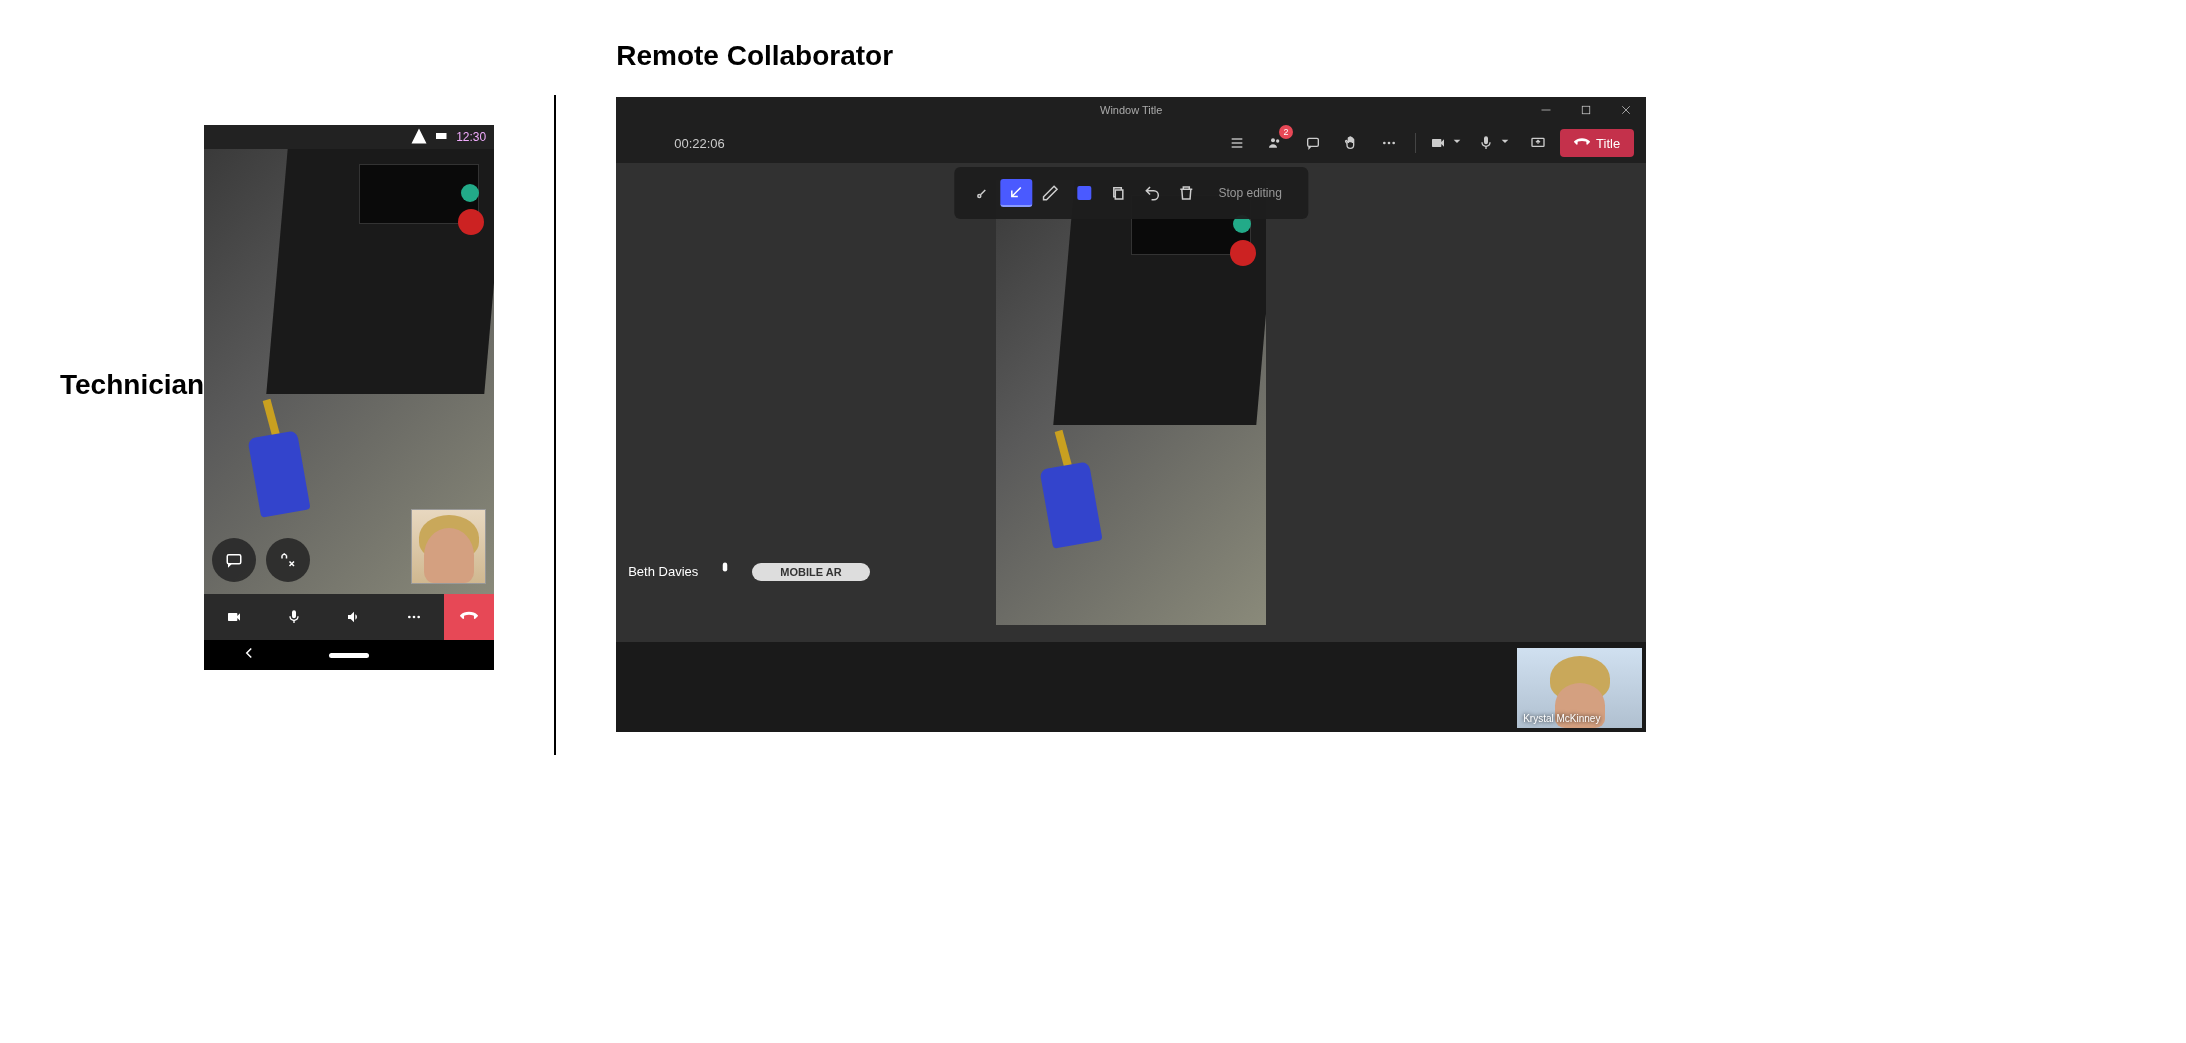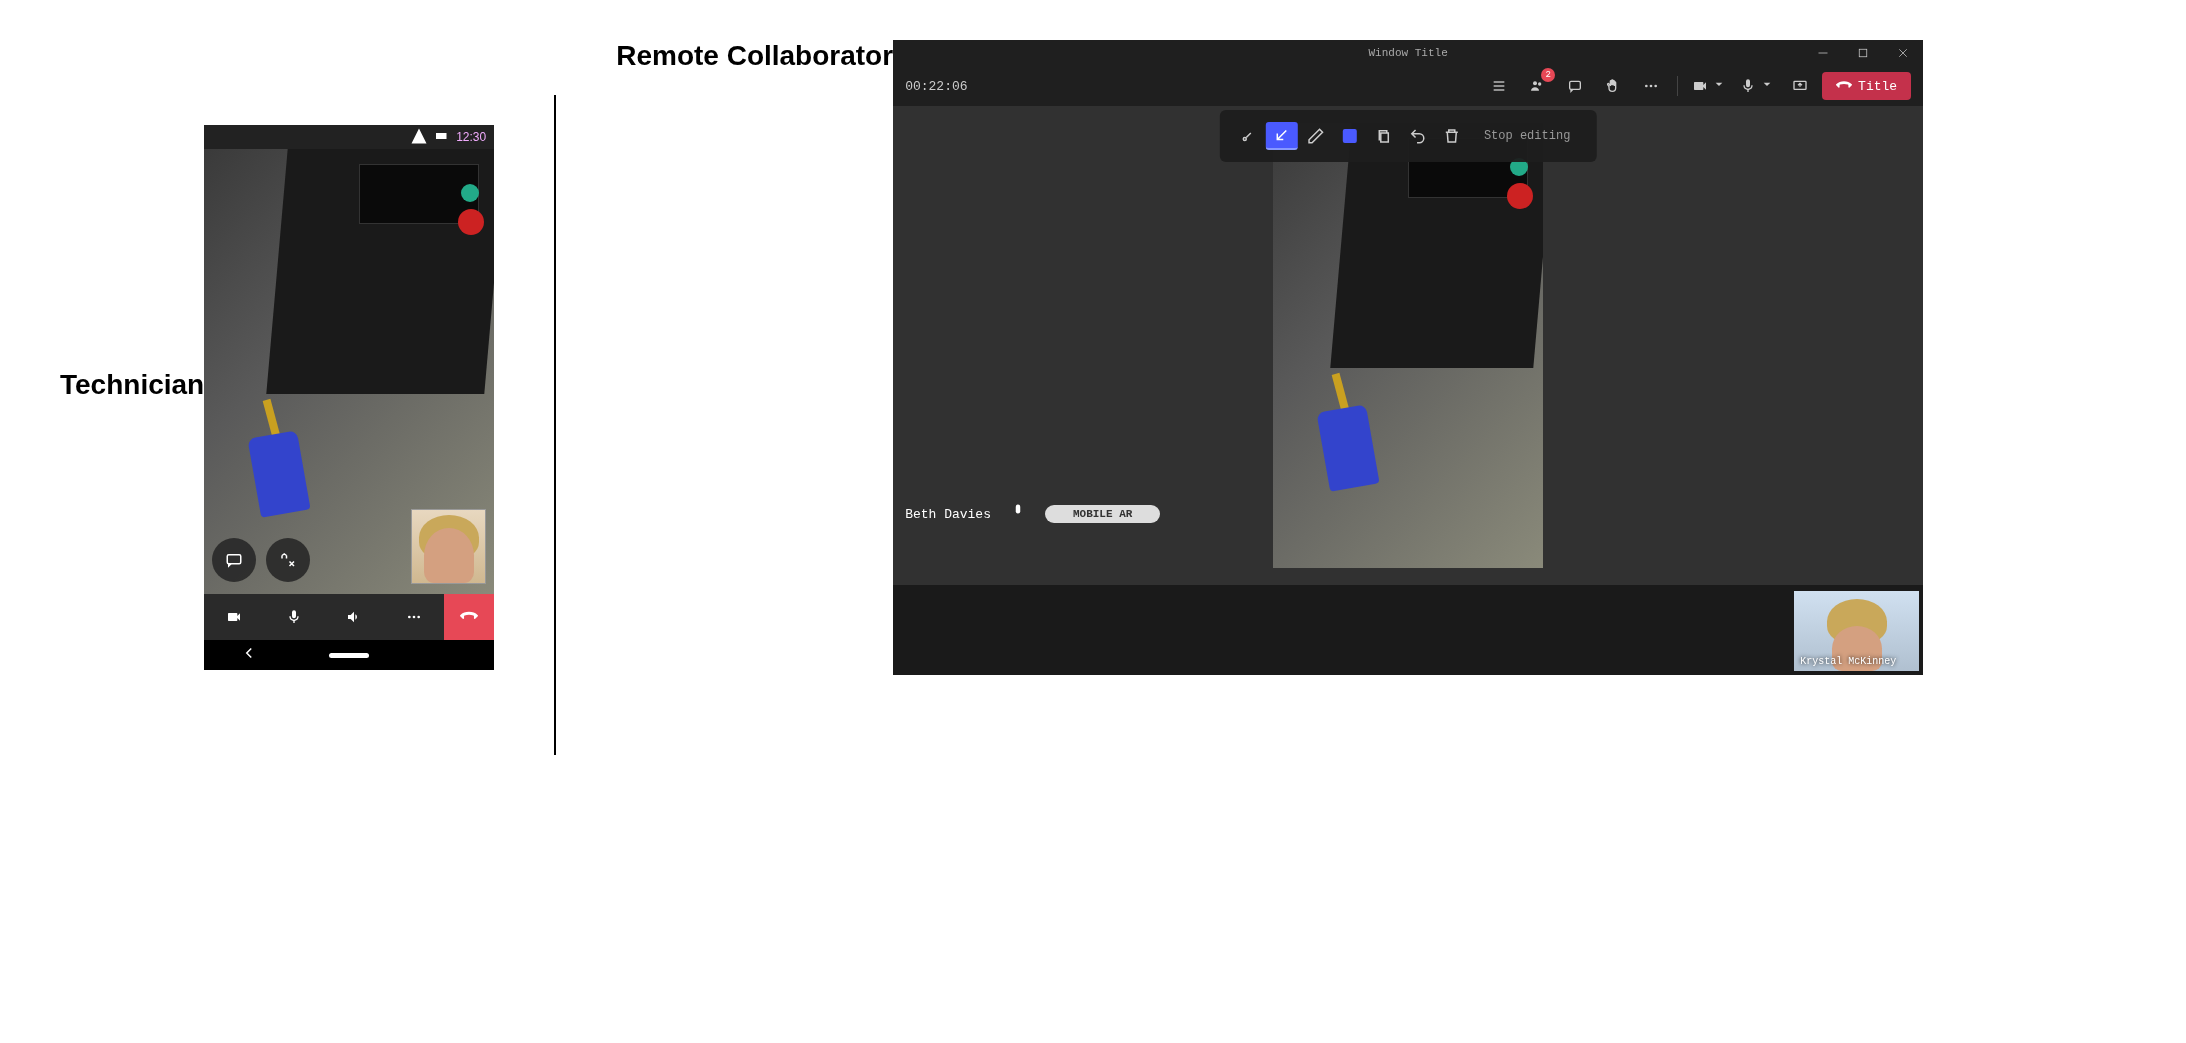--- a/index.html
+++ b/index.html
@@ -26,20 +26,21 @@
   align-items: center;
 }
 .divider {
   width: 2px;
   height: 660px;
   background: #000;
   margin-top: 55px;
 }
 .collaborator-side {
   display: flex;
+  flex-direction: column;
 }
 
 
 .phone {
   width: 290px;
   height: 545px;
   background: #000;
   display: flex;
   flex-direction: column;
   position: relative;
@@ -176,21 +177,20 @@
 }
 
 
 .desktop-window {
   width: 1030px;
   height: 635px;
   background: #1f1f1f;
   display: flex;
   flex-direction: column;
   position: relative;
-  font-family: Liberation Mono, monospace;
 }
 .titlebar {
   height: 26px;
   background: #1f1f1f;
   display: flex;
   align-items: center;
   justify-content: center;
   position: relative;
   color: #aaa;
   font-size: 11px;
@@ -211,20 +211,21 @@
   height: 40px;
   background: #1f1f1f;
   display: flex;
   align-items: center;
   padding: 0 12px;
   gap: 6px;
 }
 .toolbar-time {
   color: #ccc;
   font-size: 13px;
+  margin-left: 46px;
 }
 .toolbar-spacer { flex: 1; }
 .toolbar-btn {
   width: 32px; height: 32px;
   display: flex;
   align-items: center;
   justify-content: center;
   color: #ccc;
   position: relative;
   border-radius: 4px;

